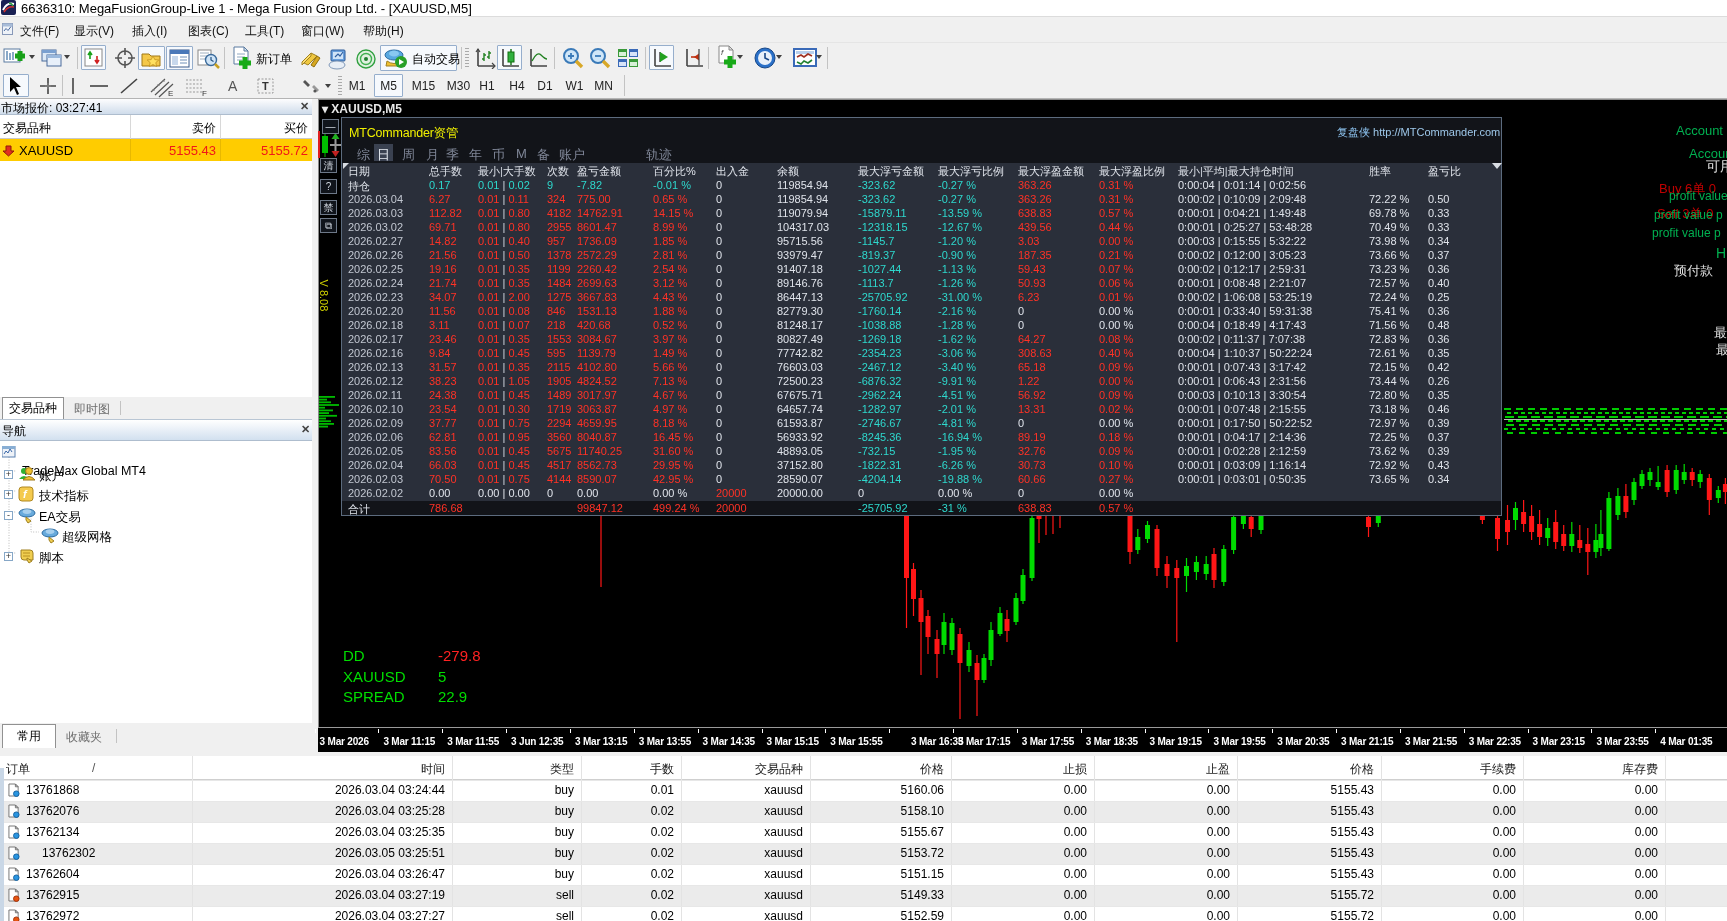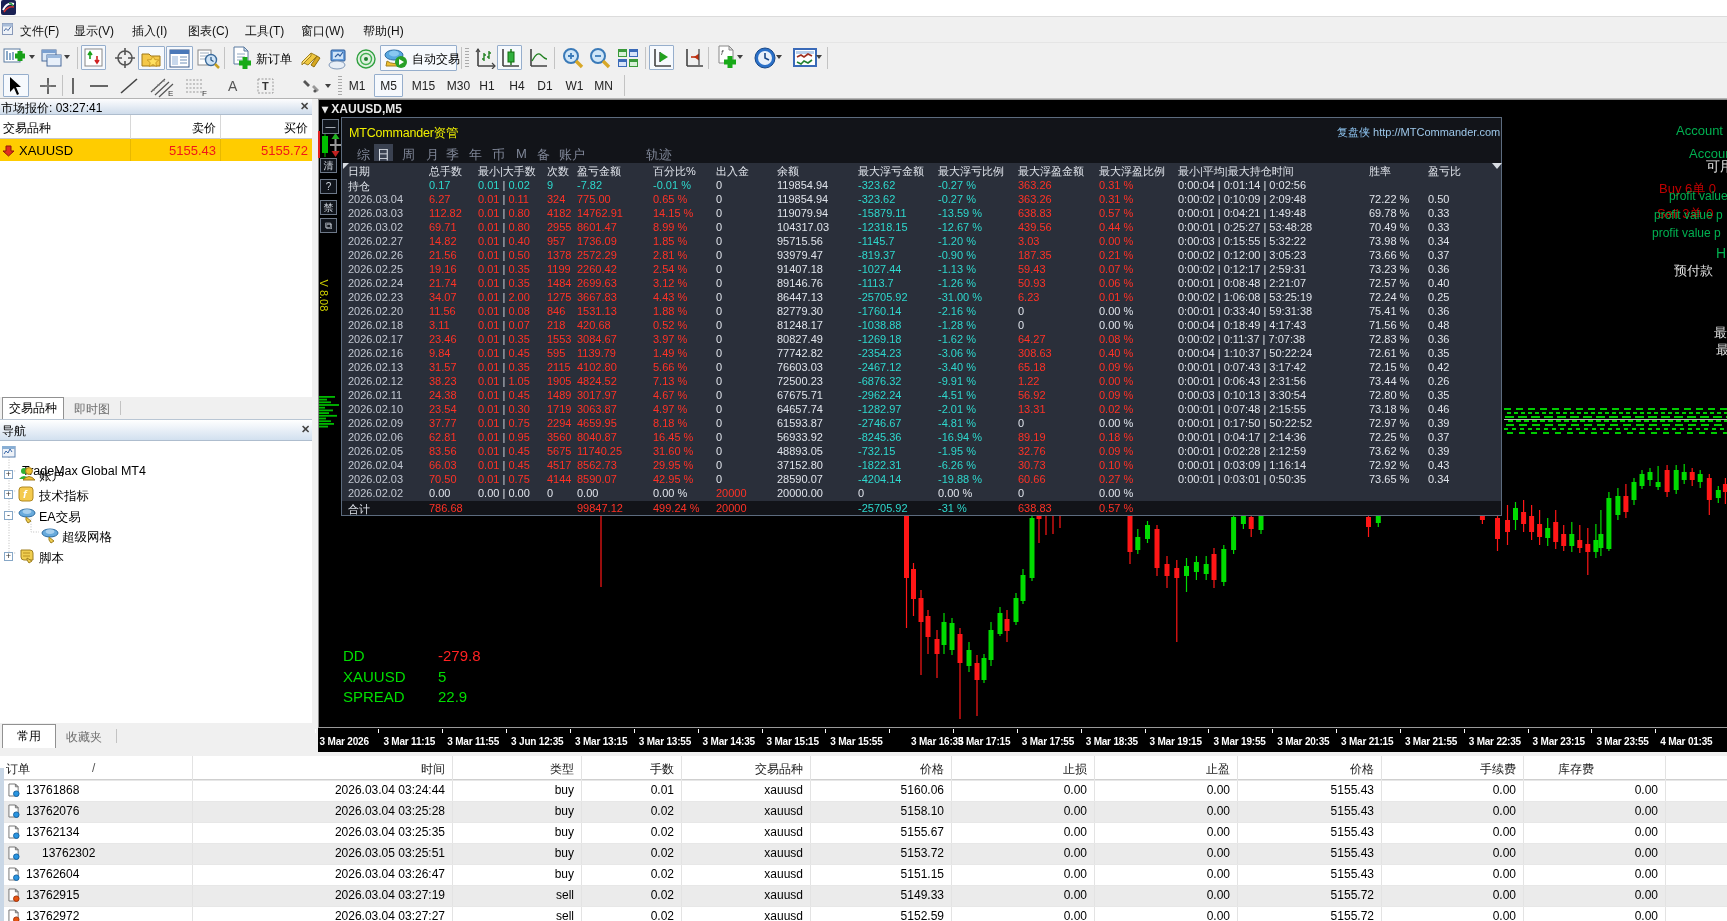--- a/index.html
+++ b/index.html
@@ -60,20 +60,21 @@
 .tcell{position:absolute;top:3px;text-align:right}
 .doc{position:absolute;left:8px;top:3px;width:12px;height:14px}
 </style></head><body>
 <div class="titlebar">
 <svg class="abs" style="left:1px;top:0px" width="16" height="16">
       <rect x="0" y="0" width="15" height="15" rx="2" fill="#1a2154"></rect>
       <path d="M2 10 Q6 2 13 4" stroke="#fff" stroke-width="2" fill="none"></path>
       <path d="M3 12 Q7 6 13 7" stroke="#d03030" stroke-width="1.5" fill="none"></path>
       <path d="M8 3 a5 5 0 0 1 4 3" stroke="#30a040" stroke-width="1.5" fill="none"></path>
     </svg>
+<span class="txt">6636310: MegaFusionGroup-Live 1 - Mega Fusion Group Ltd. - [XAUUSD,M5]</span>
 </div>
 <div class="menubar">
 <svg class="abs" style="left:2px;top:5px" width="12" height="14">
       <rect x="0.5" y="1.5" width="10" height="11" fill="#eef2f8" stroke="#8898b8"></rect>
       <rect x="0.5" y="1.5" width="10" height="3" fill="#a8bcd8"></rect>
       <path d="M2 9 l2 -2.5 2 2 3 -4" stroke="#4a6aa0" fill="none"></path>
     </svg>
 <span style="left:20px">文件(F)</span>
 <span style="left:74px">显示(V)</span>
 <span style="left:132px">插入(I)</span>
@@ -655,21 +656,21 @@
     <span style="position:absolute;left:92px;top:5px;color:#555">/</span>
 <span style="position:absolute;left:345px;top:5px;width:100px;text-align:right">时间</span>
 <span style="position:absolute;left:474px;top:5px;width:100px;text-align:right">类型</span>
 <span style="position:absolute;left:574px;top:5px;width:100px;text-align:right">手数</span>
 <span style="position:absolute;left:703px;top:5px;width:100px;text-align:right">交易品种</span>
 <span style="position:absolute;left:844px;top:5px;width:100px;text-align:right">价格</span>
 <span style="position:absolute;left:987px;top:5px;width:100px;text-align:right">止损</span>
 <span style="position:absolute;left:1130px;top:5px;width:100px;text-align:right">止盈</span>
 <span style="position:absolute;left:1274px;top:5px;width:100px;text-align:right">价格</span>
 <span style="position:absolute;left:1416px;top:5px;width:100px;text-align:right">手续费</span>
-<span style="position:absolute;left:1558px;top:5px;width:100px;">库存费</span>
+<span style="position:absolute;left:1558px;top:5px;width:100px;text-align:right">库存费</span>
 </div>
 <div class="trow" style="top:780px">
     <svg class="doc" width="13" height="15" viewBox="0 0 13 15">
       <path d="M1 1 h7 l3 3 v10 H1 z" fill="#fff" stroke="#707070"></path>
       <path d="M8 1 l3 3 h-3 z" fill="#d8d8d8" stroke="#707070"></path>
       <circle cx="9" cy="11.5" r="3" fill="#2a95e0" stroke="#1060a0"></circle>
     </svg>
     <span style="position:absolute;left:26px;top:3px">13761868</span>
     <span class="tcell" style="left:295px;width:150px">2026.03.04 03:24:44</span>
     <span class="tcell" style="left:424px;width:150px">buy</span>

